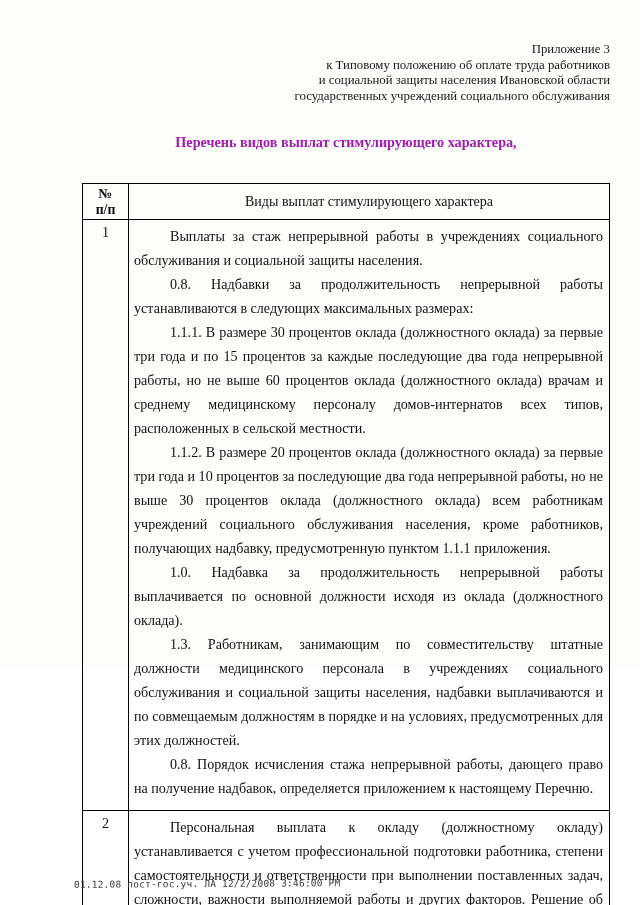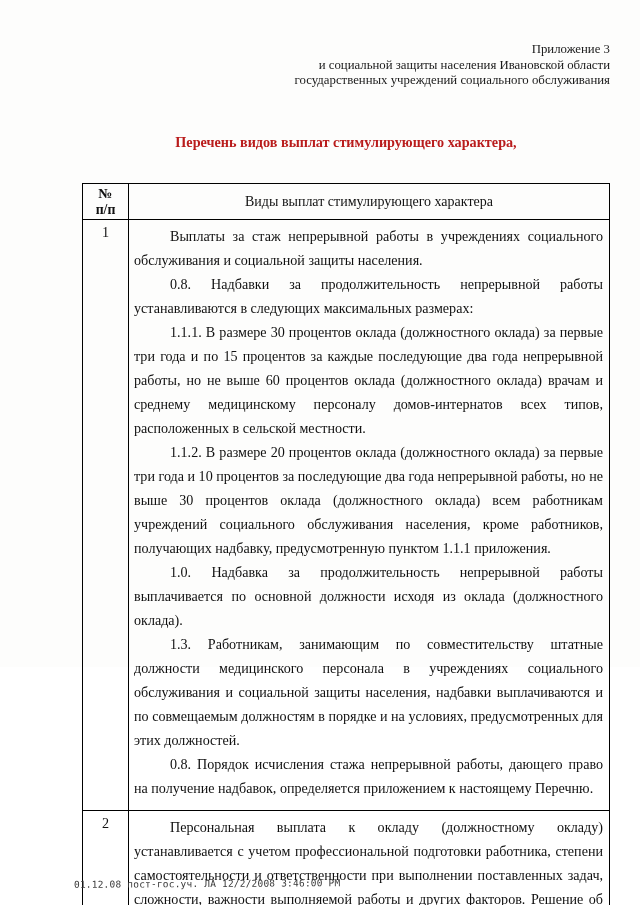--- a/index.html
+++ b/index.html
@@ -23,21 +23,21 @@
     line-height:15.6px;
     color:#1a1a1a;
   }
   .doc-title {
     position:absolute;
     top:133px; left:82px; width:528px;
     text-align:center;
     font-weight:bold;
     font-size:14.2px;
     line-height:18px;
-    color:#b91c1c;
+    color:#a21caf;
   }
   .table-wrap {
     position:absolute;
     top:183px; left:82px; width:528px;
   }
   table.main-table {
     border-collapse:collapse;
     width:100%;
   }
   table.main-table th, table.main-table td {
@@ -87,20 +87,21 @@
     white-space:nowrap;
   }
 </style>
 </head>
 <body>
 
 <div class="page">
 
   <div class="annex-block">
     <div>Приложение 3</div>
+    <div>к Типовому положению об оплате труда работников</div>
     <div>и социальной защиты населения Ивановской области</div>
     <div>государственных учреждений социального обслуживания</div>
   </div>
 
   <div class="doc-title">
     <div>Перечень видов выплат стимулирующего характера,</div>
   </div>
 
   <div class="table-wrap">
     <table class="main-table">

